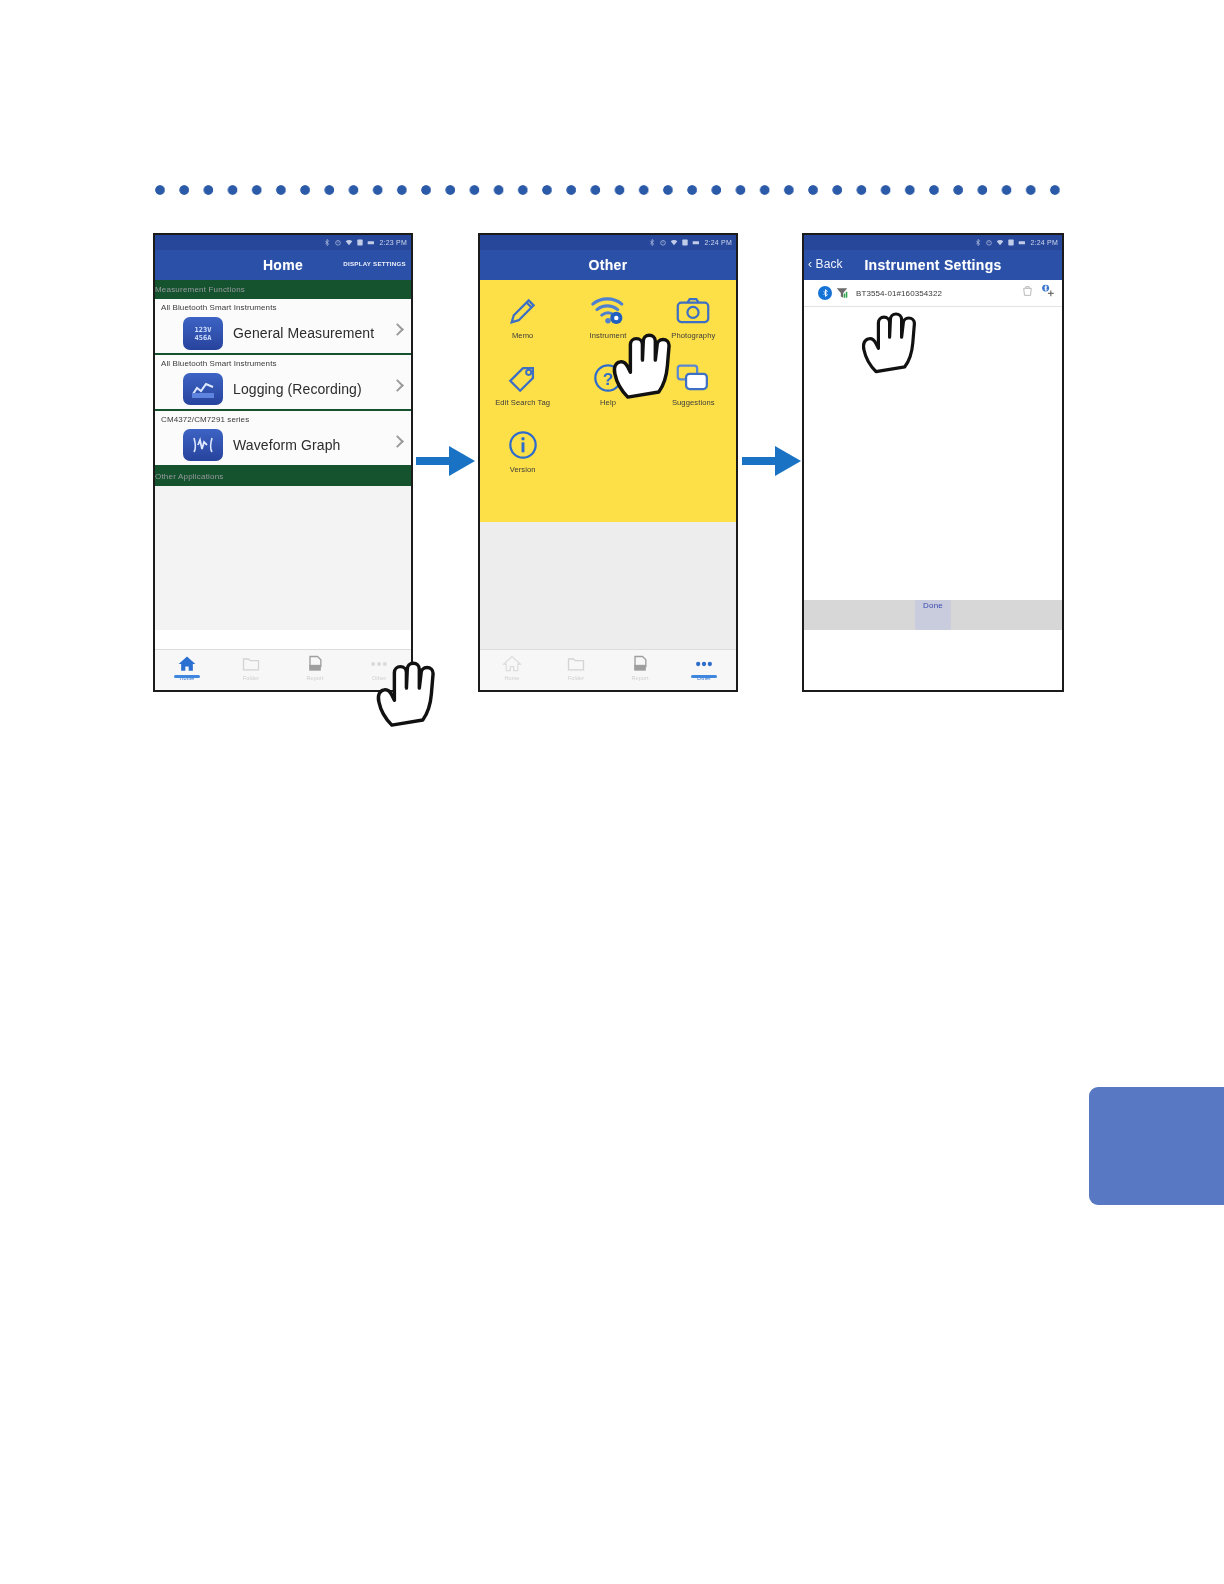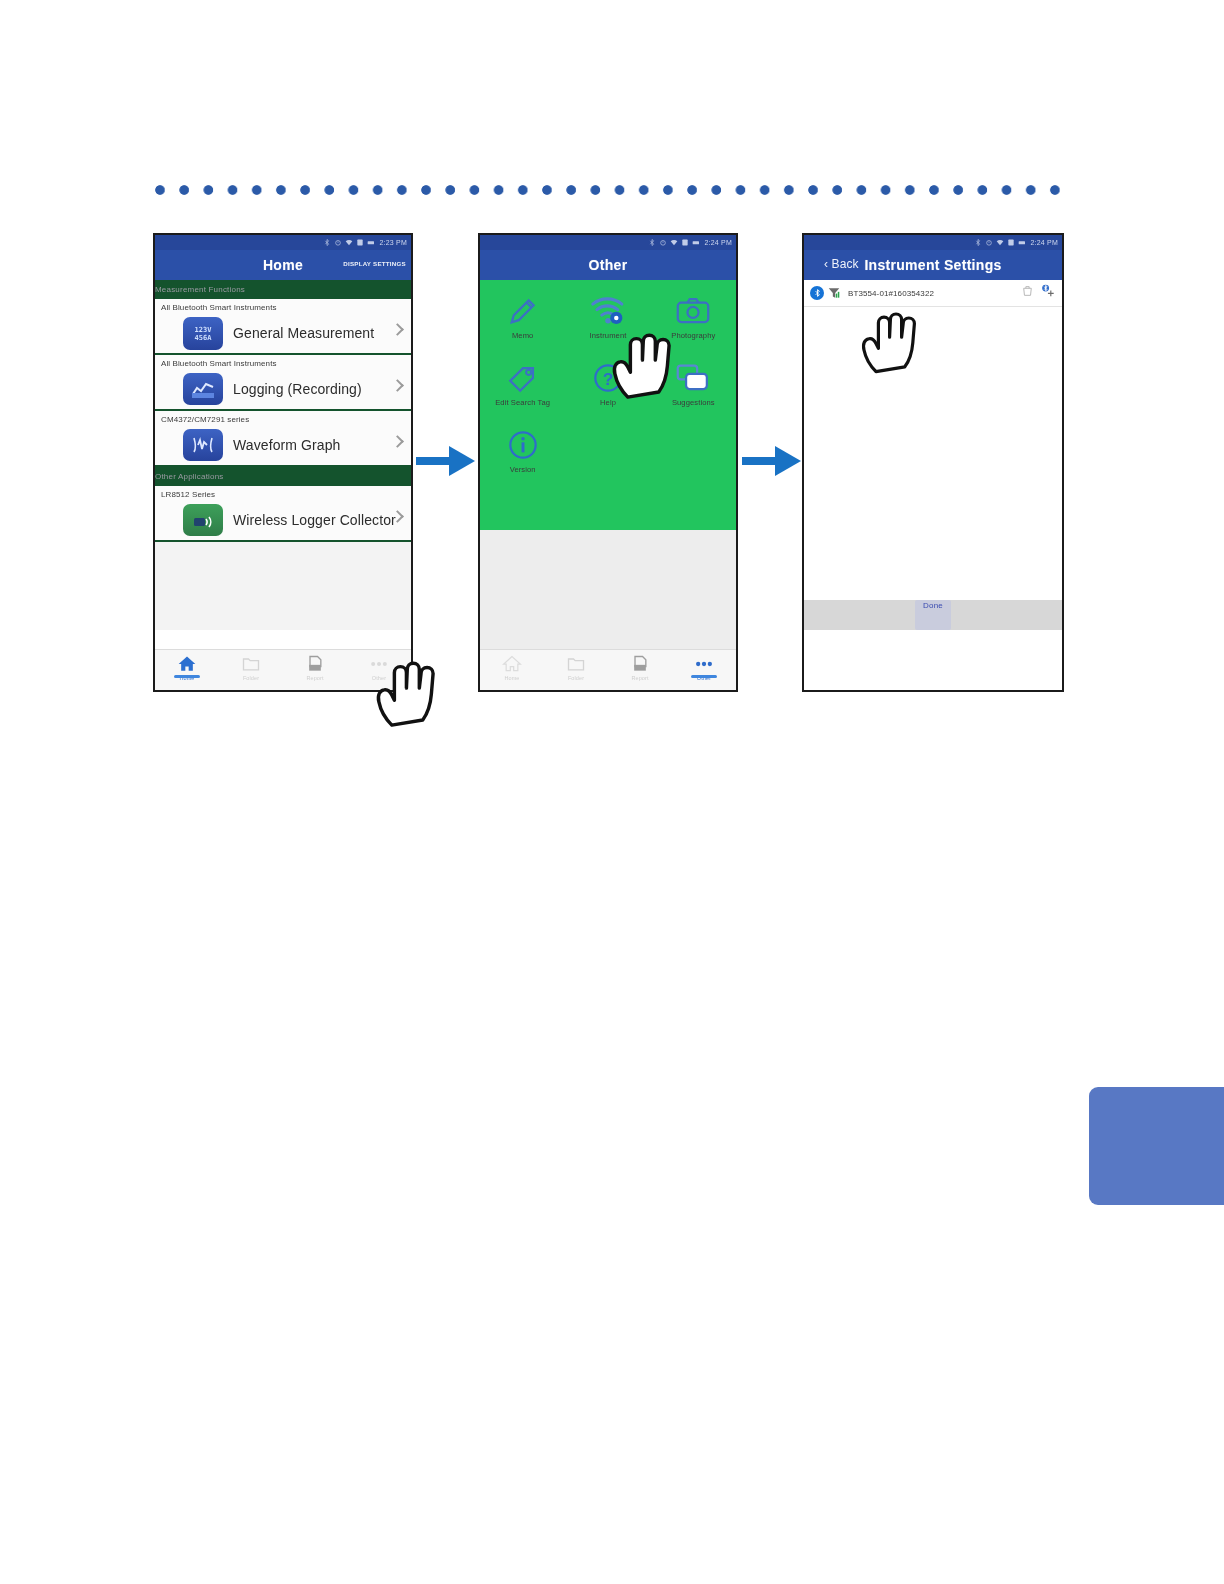--- a/index.html
+++ b/index.html
@@ -57,21 +57,21 @@
   }
   .appbar .title{
     color:#ffffff;font-size:14px;font-weight:bold;letter-spacing:.3px;
     text-shadow:0 0 1px rgba(255,255,255,.35);
   }
   .appbar .right-action{
     position:absolute;right:5px;top:10px;color:#eceff8;
     font-size:6.2px;font-weight:bold;letter-spacing:.25px;
   }
   .appbar .back{
-    position:absolute;left:20px;top:7px;color:#eef2fb;
+    position:absolute;left:4px;top:7px;color:#eef2fb;
     font-size:12px;font-weight:normal;letter-spacing:.1px;
   }
 
   
   .list{background:#f3f3f3;height:350px;overflow:hidden;}
   .sec-head{
     height:19px;background:#14532d;color:#9a9aa2;
     font-size:8px;display:flex;align-items:center;padding-left:0;
     letter-spacing:.2px;
   }
@@ -113,33 +113,33 @@
   .tab .tico{width:22px;height:20px;display:block;}
   .tab .tlbl{font-size:5.5px;color:#cfcfcf;margin-top:1px;letter-spacing:.1px;}
   .tab.active .tlbl{color:#2b6fd0;}
   .tab.active:after{
     content:"";position:absolute;bottom:3px;left:50%;transform:translateX(-50%);
     width:26px;height:3px;background:#3f86de;border-radius:2px;
   }
 
   
   .grid{
-    background:#22c55e;height:222px;padding:12px 0 16px 0;
+    background:#fde047;height:222px;padding:12px 0 8px 0;
     display:grid;grid-template-columns:repeat(3,1fr);
     grid-auto-rows:67px;justify-items:center;
   }
   .gcell{display:flex;flex-direction:column;align-items:center;justify-content:flex-start;width:100%;}
   .gcell .gico{height:38px;display:flex;align-items:center;justify-content:center;}
   .gcell .glbl{font-size:7.6px;color:#3b3b3b;margin-top:1px;letter-spacing:.1px;text-align:center;}
   .grid-filler{background:#ededed;height:140px;}
 
   
   .instr-body{background:#ffffff;height:350px;position:relative;}
   .instr-row{
-    display:flex;align-items:center;height:26px;padding:0 6px;
+    display:flex;align-items:center;height:26px;padding:0 14px;
     border-bottom:1px solid #e3e3e3;position:relative;
   }
   .instr-row .bt-badge{width:14px;height:14px;border-radius:50%;background:#1673d6;
       display:flex;align-items:center;justify-content:center;color:#fff;font-size:9px;}
   .instr-row .sig{margin-left:3px;width:14px;height:14px;display:block;}
   .instr-row .devname{margin-left:7px;font-size:8px;color:#3a3a3a;letter-spacing:.1px;}
   .instr-row .right-icons{position:absolute;right:6px;top:4px;display:flex;gap:7px;align-items:center;}
   .instr-footer{
     position:absolute;bottom:0;left:0;right:0;height:30px;background:#d7d7d7;
     display:flex;justify-content:center;
@@ -230,33 +230,20 @@
               </svg>
           </div>
           <span class="lbl">Waveform Graph</span>
           <span class="chev"></span>
         </div>
       </div>
 
 
       <div class="sec-head">Other Applications</div>
 
-      <div class="grp">
-        <div class="grp-cap">LR8512 Series</div>
-        <div class="row">
-          <div class="ico ic-wlc">
-            <svg width="24" height="20" viewBox="0 0 24 20">
-                <rect x="3" y="8" width="11" height="8" rx="1.5" fill="#21426e"></rect>
-                <path d="M15 9a5 5 0 0 1 0 6M18 7a8 8 0 0 1 0 10" fill="none" stroke="#ffffff" stroke-width="1.6"></path>
-              </svg>
-          </div>
-          <span class="lbl">Wireless Logger Collector</span>
-          <span class="chev"></span>
-        </div>
-      </div>
     </div>
 
     <div class="tabbar">
       <div class="tab active">
         <svg class="tico" viewBox="0 0 24 24">
             <path d="M12 3L2 12h3v8h5v-5h4v5h5v-8h3z" fill="#2b6fd0"></path>
           </svg>
         <span class="tlbl">Home</span>
       </div>
       <div class="tab">

